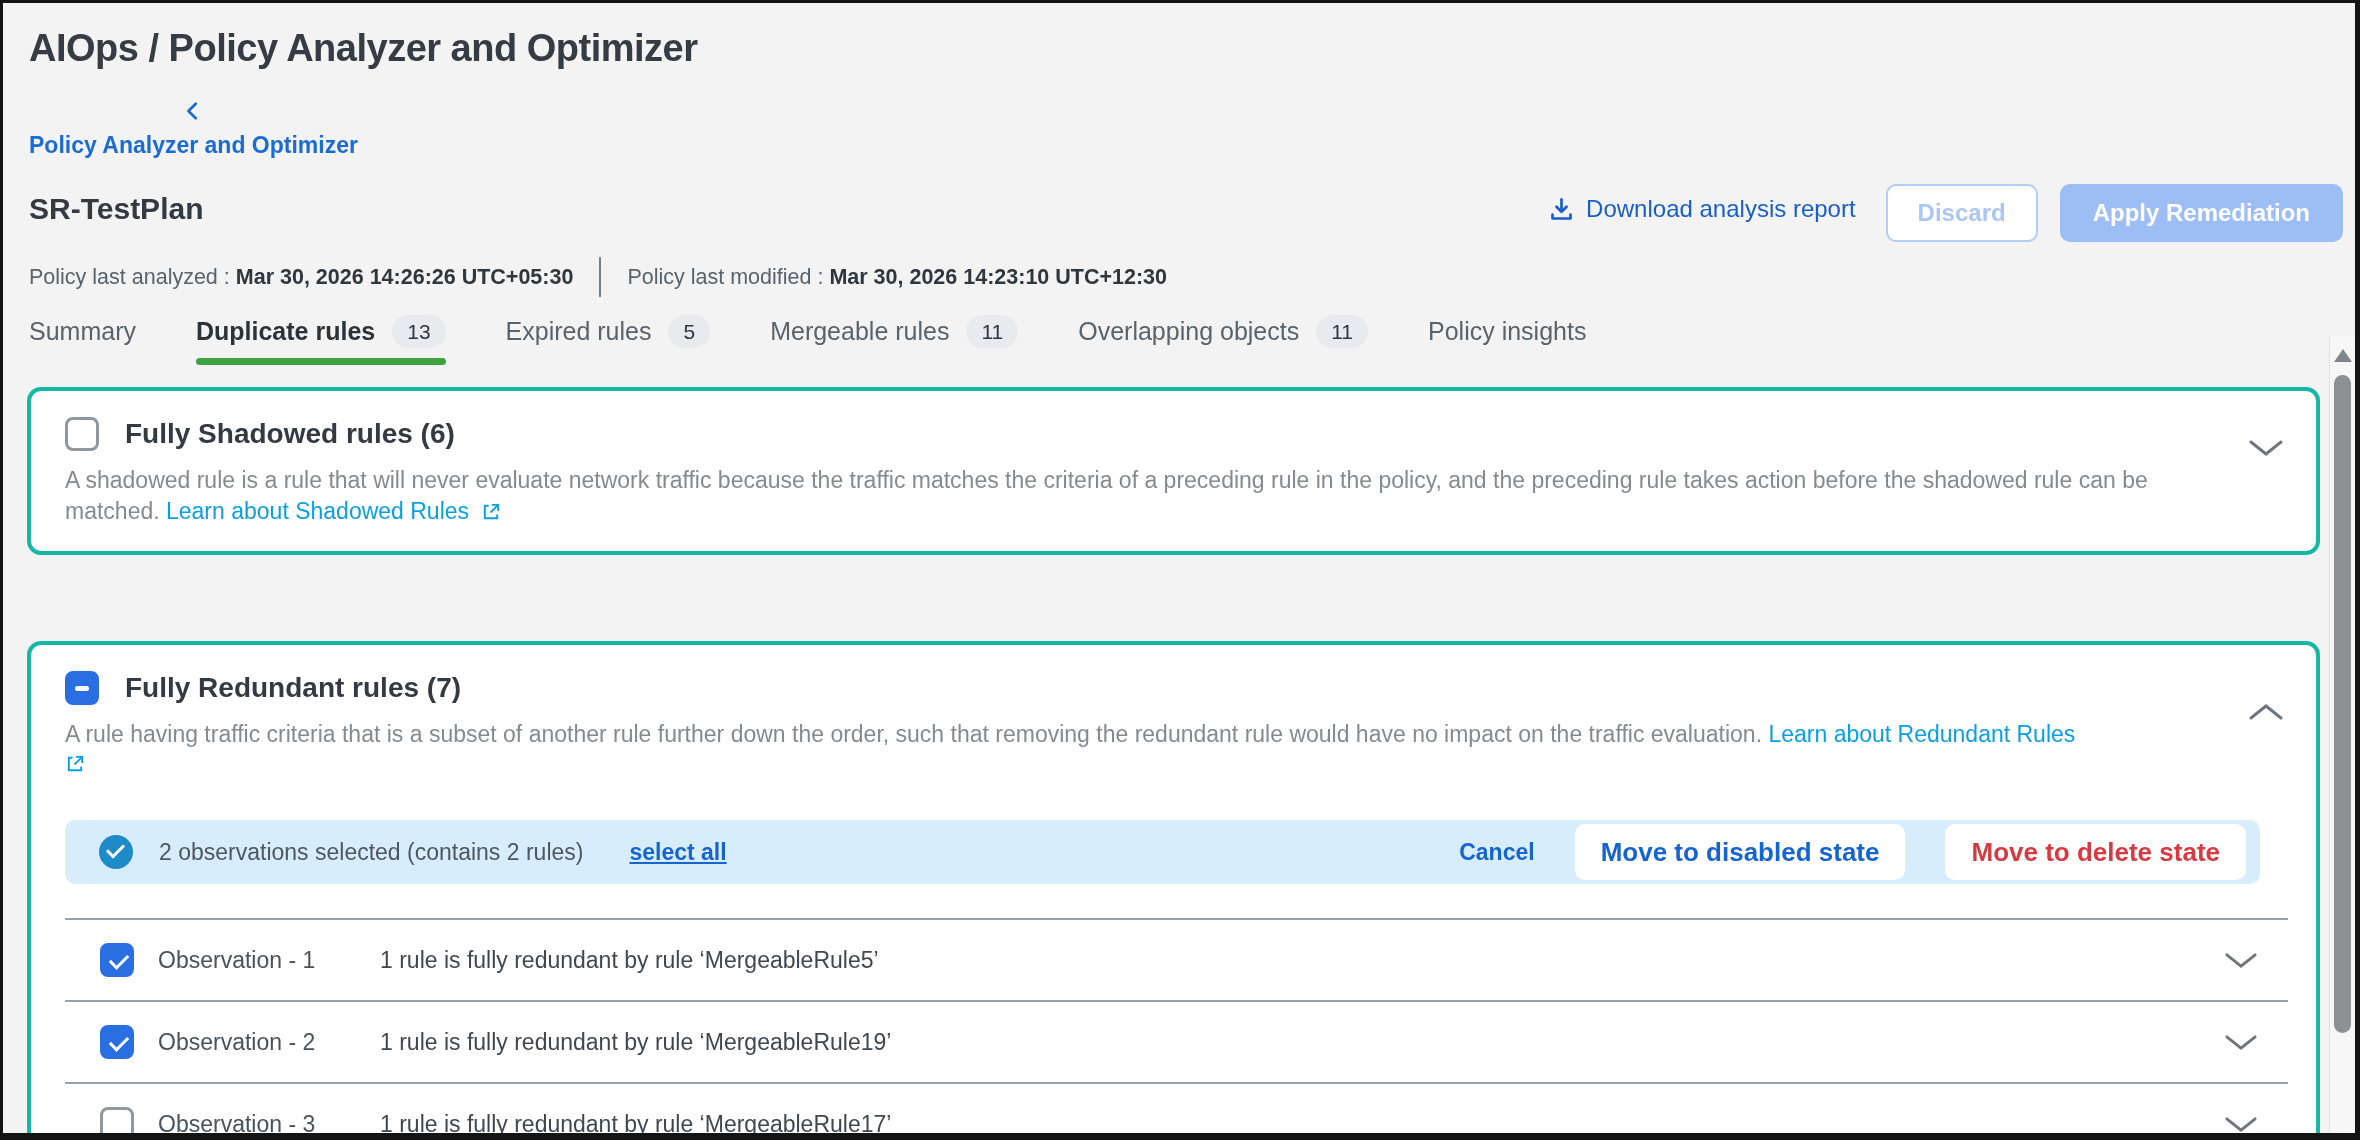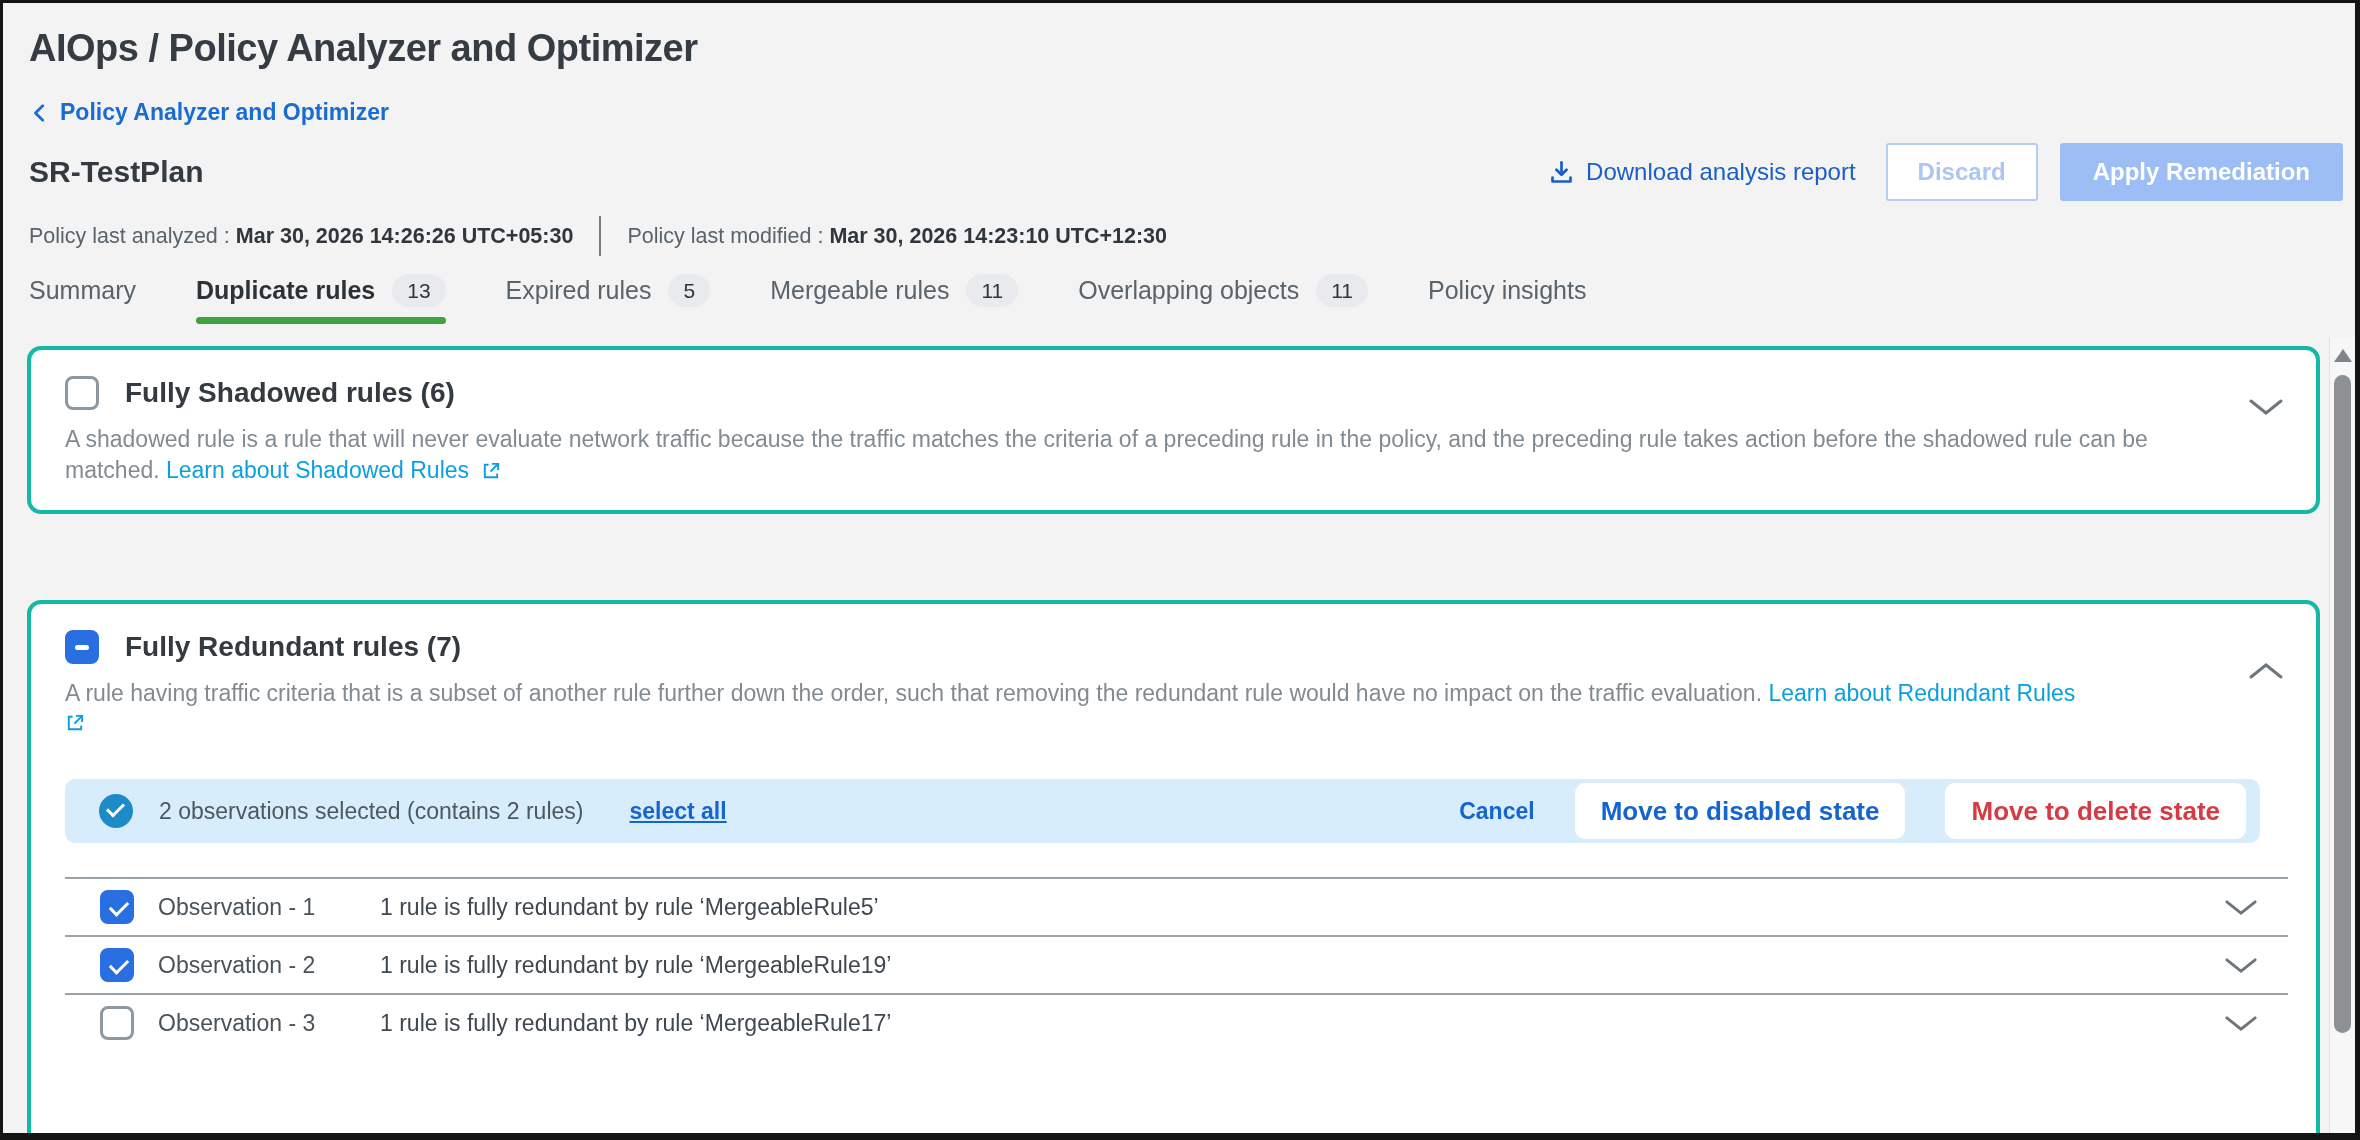--- a/index.html
+++ b/index.html
@@ -11,27 +11,27 @@
     border-width: 3px 5px 7px 3px;
     position: relative;
     overflow: hidden;
     color: #333a41;
   }
 
   
   .header { padding: 24px 0 0 26px; }
   .page-title { font-size: 38px; font-weight: 700; color: #363c43; letter-spacing: -0.5px; }
   .back-row { margin-top: 29px; display: flex; align-items: center; gap: 9px;
-              color: #1a6bd2; font-size: 23px; font-weight: 700; cursor: pointer; width: max-content; }
+              color: #1a6bd2; font-size: 23px; font-weight: 700; cursor: pointer; width: max-content; flex-direction: column; }
   .name-row { margin-top: 17px; display: flex; align-items: center; padding-right: 12px; }
   .plan-name { font-size: 30px; font-weight: 700; color: #333a41; }
   .actions { margin-left: auto; display: flex; align-items: center; }
   .download-link { display: flex; align-items: center; gap: 11px; color: #1a5ec8;
                    font-size: 24px; font-weight: 400; cursor: pointer; }
-  .btn { font-size: 24px; font-weight: 700; border-radius: 3px; line-height: 1; }
+  .btn { font-size: 24px; font-weight: 700; border-radius: 10px; line-height: 1; margin-top: 8px; }
   .btn-discard { margin-left: 30px; padding: 15px 30px; background: #ffffff;
                  border: 2.5px solid #b4cdf4; color: #abc6f2; }
   .btn-apply { margin-left: 22px; padding: 17px 33px; background: #9dbef4; border: none; color: #ffffff; }
 
   .ts-row { margin-top: 15px; display: flex; align-items: center; font-size: 21.5px; }
   .ts-label { color: #59636b; }
   .ts-value { color: #2f363c; font-weight: 700; margin-left: 6px; }
   .ts-divider { width: 2px; height: 40px; background: #767e85; margin: 0 26px; }
 
   
@@ -81,21 +81,21 @@
              text-decoration: underline; cursor: pointer; }
   .sel-actions { margin-left: auto; display: flex; align-items: center; gap: 40px; }
   .cancel-btn { font-size: 23px; font-weight: 700; color: #1664cf; background: none;
                 border: none; cursor: pointer; }
   .pill-btn { font-size: 26px; font-weight: 700; background: #ffffff; border: none;
               border-radius: 10px; padding: 15px 26px; cursor: pointer; line-height: 1; }
   .pill-blue { color: #1664cf; } .pill-red { color: #d63a42; }
 
   
   .obs-list { margin-top: 34px; }
-  .obs-row { border-top: 2px solid #99a1a9; height: 58px; display: flex; align-items: center;
+  .obs-row { border-top: 2px solid #99a1a9; height: 82px; display: flex; align-items: center;
              padding: 0 30px 0 35px; }
   .obs-label { margin-left: 24px; width: 222px; font-size: 23px; color: #49535b; }
   .obs-text { font-size: 23px; color: #3f4850; }
   .obs-chevron { margin-left: auto; cursor: pointer; }
 
   
   .scrollbar { position: absolute; top: 334px; right: 0; bottom: 0; width: 26px;
                background: #f7f7f8; border-left: 1px solid #e2e2e4; }
   .scroll-up { position: absolute; top: 12px; left: 4px; width: 0; height: 0;
                border-left: 9px solid transparent; border-right: 9px solid transparent;

